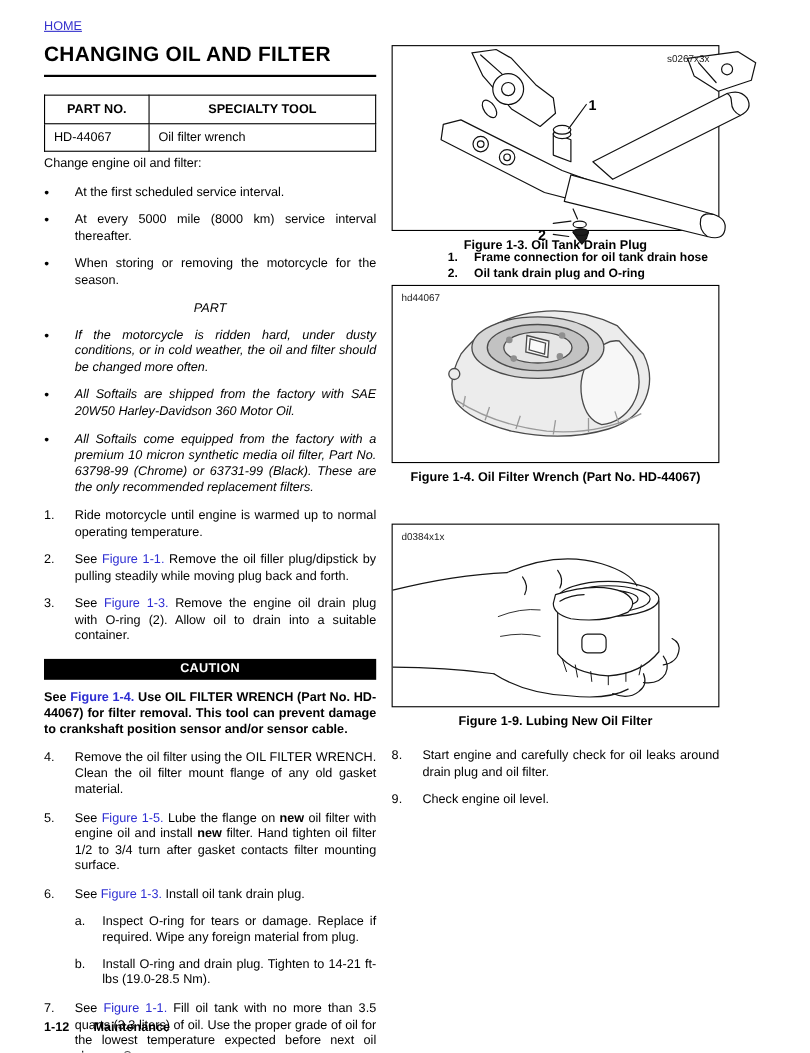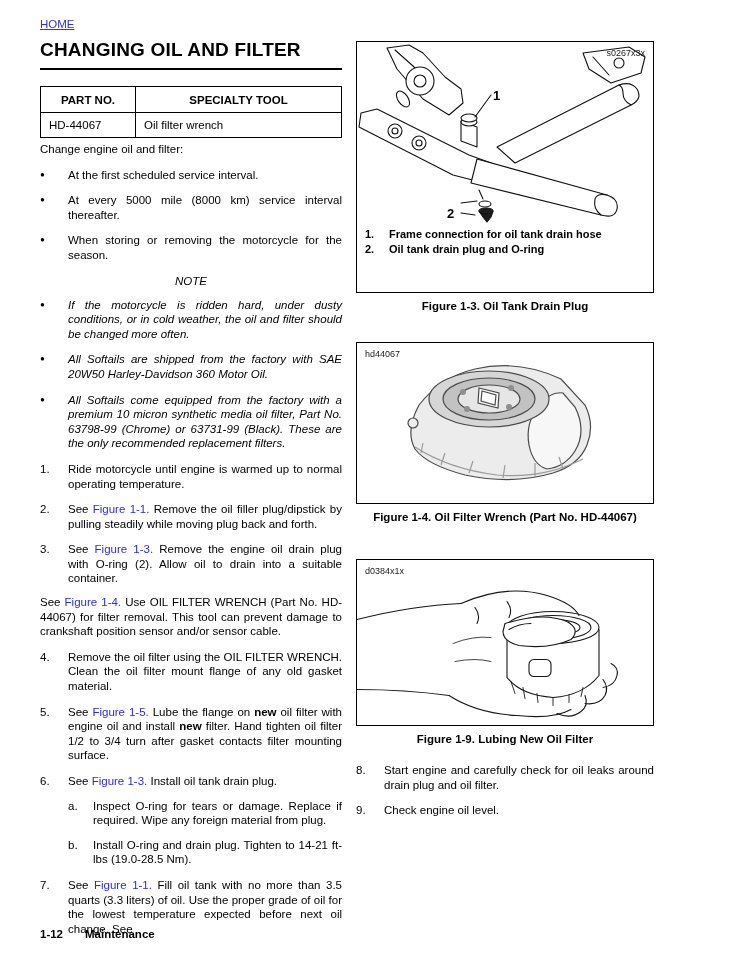--- a/index.html
+++ b/index.html
@@ -34,21 +34,21 @@
 
   .step { display:flex; margin-top:11px; }
   .step-num { width:28px; flex:none; }
   .step-body { flex:1; }
   .substep { display:flex; margin:10px 0 0 28px; }
   .sub-num { width:25px; flex:none; }
   .sub-body { flex:1; }
 
   .caution-bar { background:#000; color:#fff; font-weight:bold; font-size:11.5px;
                  text-align:center; padding:3px 0 4px; margin-top:13px; letter-spacing:0.3px; }
-  .caution-text { margin-top:9px; font-weight:normal; }
+  .caution-text { margin-top:9px; font-weight:bold; }
 
   .figure-box { position:relative; border:1.5px solid #000; background:#fff; }
   .fig-code { position:absolute; font-size:9px; color:#1a1a1a; top:6px; }
   .fig-code.tr { right:8px; } .fig-code.tl { left:8px; }
   .fig-caption { text-align:center; font-weight:bold; font-size:11.5px; margin:7px 0 0; }
   .fig-legend { padding:2px 8px 6px 8px; font-weight:bold; font-size:11px; line-height:13px; }
   .legend-row { display:flex; margin-top:2px; }
   .legend-num { width:24px; flex:none; }
   .gap30 { height:30px; } .gap36 { height:36px; }
 
@@ -92,21 +92,21 @@
     </div>
     <div class="bullet-row">
       <span class="bullet-glyph">●</span>
       <span class="t bullet-body">At every 5000 mile (8000 km) service interval thereafter.</span>
     </div>
     <div class="bullet-row">
       <span class="bullet-glyph">●</span>
       <span class="t bullet-body">When storing or removing the motorcycle for the season.</span>
     </div>
 
-    <div class="note-head">NOTE</div>
+    <div class="note-head">PART</div>
 
     <div class="bullet-row">
       <span class="bullet-glyph">●</span>
       <span class="t it bullet-body">If the motorcycle is ridden hard, under dusty conditions, or in cold weather, the oil and filter should be changed more often.</span>
     </div>
     <div class="bullet-row">
       <span class="bullet-glyph">●</span>
       <span class="t it bullet-body">All Softails are shipped from the factory with SAE 20W50 Harley-Davidson 360 Motor Oil.</span>
     </div>
     <div class="bullet-row">
@@ -122,20 +122,21 @@
     <div class="step">
       <span class="t step-num">2.</span>
       <span class="t step-body"><span>See </span><span class="lk">Figure 1-1.</span><span> Remove the oil filler plug/dipstick by pulling steadily while moving plug back and forth.</span></span>
     </div>
 
     <div class="step">
       <span class="t step-num">3.</span>
       <span class="t step-body"><span>See </span><span class="lk">Figure 1-3.</span><span> Remove the engine oil drain plug with O-ring (2). Allow oil to drain into a suitable container.</span></span>
     </div>
 
+    <div class="caution-bar">CAUTION</div>
 
     <div class="t caution-text"><span>See </span><span class="lk">Figure 1-4.</span><span> Use OIL FILTER WRENCH (Part No. HD-44067) for filter removal. This tool can prevent damage to crankshaft position sensor and/or sensor cable.</span></div>
 
     <div class="step">
       <span class="t step-num">4.</span>
       <span class="t step-body">Remove the oil filter using the OIL FILTER WRENCH. Clean the oil filter mount flange of any old gasket material.</span>
     </div>
 
     <div class="step">
       <span class="t step-num">5.</span>
@@ -158,21 +159,21 @@
 
     <div class="step">
       <span class="t step-num">7.</span>
       <span class="t step-body"><span>See </span><span class="lk">Figure 1-1.</span><span> Fill oil tank with no more than 3.5 quarts (3.3 liters) of oil. Use the proper grade of oil for the lowest temperature expected before next oil change. See </span></span>
     </div>
 
   </div>
 
   <div class="col-right">
 
-    <div class="figure-box" style="height:252px;">
+    <div class="figure-box" style="height:169px;padding-left:42px;">
       <span class="fig-code tr">s0267x3x</span>
       <svg width="293" height="182" viewBox="0 0 293 182">
         <g stroke="#111" stroke-width="1.1" fill="#fff" stroke-linejoin="round" stroke-linecap="round">
           <g>
             <path d="M30,6 L52,3 L66,11 L88,35 L104,47 L106,61 L92,73 L66,57 L40,27 Z"></path>
             <path d="M38,8 L56,24 L74,42" fill="none"></path>
             <circle cx="63" cy="39" r="14"></circle>
             <circle cx="63" cy="39" r="6"></circle>
             <ellipse cx="46" cy="57" rx="5" ry="9" transform="rotate(-35 46 57)"></ellipse>
           </g>

